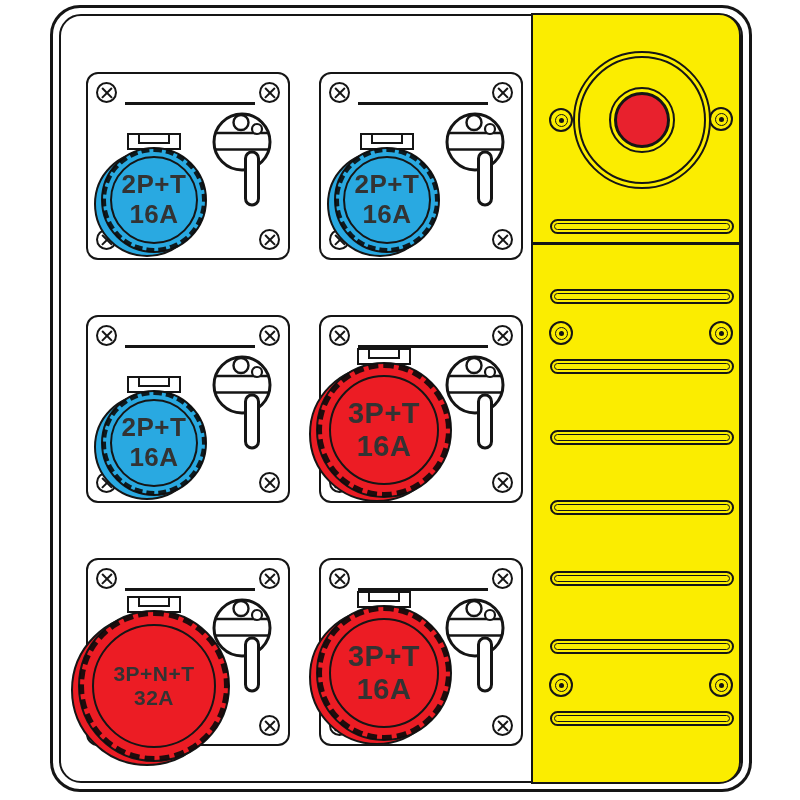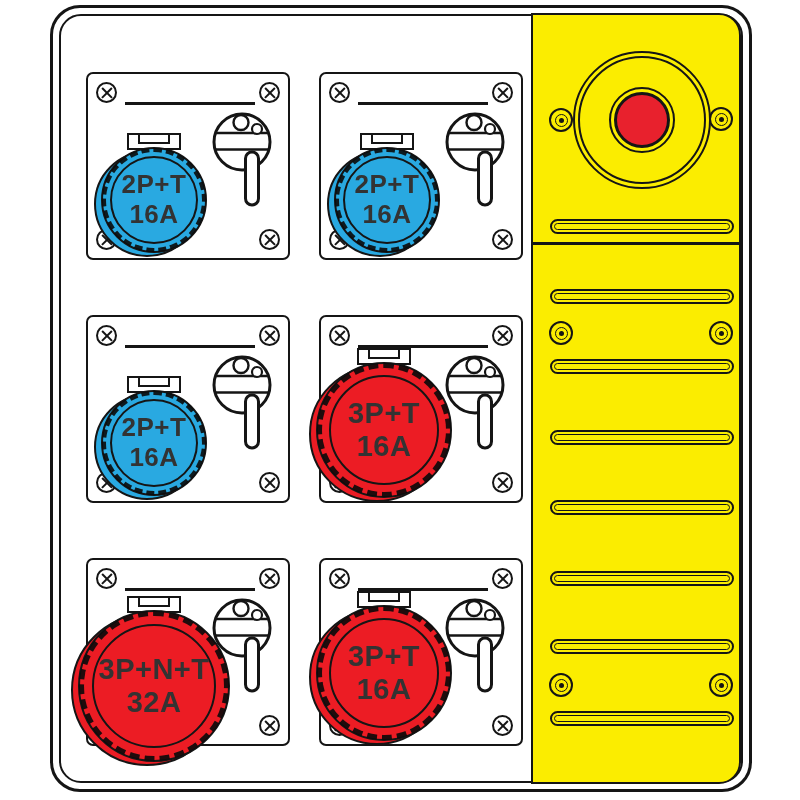--- a/index.html
+++ b/index.html
@@ -28,21 +28,21 @@
   .rivet{position:absolute;width:24px;height:24px;border:2px solid var(--outline);border-radius:50%;}
   .rivet::before{content:"";position:absolute;inset:3.5px;border:1.8px solid var(--outline);border-radius:50%;}
   .rivet::after{content:"";position:absolute;left:50%;top:50%;width:5px;height:5px;margin:-2.5px 0 0 -2.5px;
     background:var(--outline);border-radius:50%;}
 
   .vent{position:absolute;left:17px;width:184px;height:15px;border:2.2px solid var(--outline);border-radius:9px;}
   .vent-in{position:absolute;inset:2.2px;border:1.5px solid var(--outline);border-radius:6px;}
 
   
   .module{position:absolute;width:204px;height:188px;background:#fff;
-    border:2.5px solid var(--outline);border-radius:7px;}
+    border:2.5px solid var(--outline);border-radius:12px;}
   .plate-line{position:absolute;left:37px;top:28px;width:130px;height:2.5px;background:var(--outline);}
 
   .screw{position:absolute;width:21px;height:21px;background:#fff;
     border:2.2px solid var(--outline);border-radius:50%;z-index:1;}
   .screw::before,.screw::after{content:"";position:absolute;left:50%;top:50%;width:14px;height:2.2px;
     background:var(--outline);transform:translate(-50%,-50%) rotate(45deg);}
   .screw::after{transform:translate(-50%,-50%) rotate(-45deg);}
   .p1{left:8px;top:8px;} .p2{right:8px;top:8px;} .p3{left:8px;bottom:8px;} .p4{right:8px;bottom:8px;}
 
   .switch-svg{position:absolute;left:119px;top:36px;z-index:2;}
@@ -63,21 +63,21 @@
     background:var(--fill);border:2.5px solid var(--outline);border-radius:50%;z-index:1;}
   .outer{position:absolute;inset:0;background:var(--fill);
     border:2.5px solid var(--outline);border-radius:50%;z-index:2;}
   .teeth{position:absolute;inset:1px;border:5px dashed rgba(10,10,10,.9);border-radius:50%;z-index:3;}
   .s-blue .teeth{border-width:4px;}
   .face{position:absolute;background:var(--fill);border:2.5px solid var(--outline);border-radius:50%;z-index:4;
     display:flex;flex-direction:column;align-items:center;justify-content:center;
     color:var(--label-text);font-weight:700;line-height:1.15;letter-spacing:.5px;}
   .s-blue .face{inset:9px;font-size:26px;}
   .s-r16 .face{inset:13px;font-size:29px;}
-  .s-r32 .face{inset:14px;font-size:29px;}
+  .s-r32 .face{inset:14px;font-size:21px;}
 </style>
 </head>
 <body>
 
 <div class="enc-outer"></div>
 <div class="enc-inner"></div>
 
 <div class="side-panel">
 
   <div class="ring estop-ring-outer"></div>

